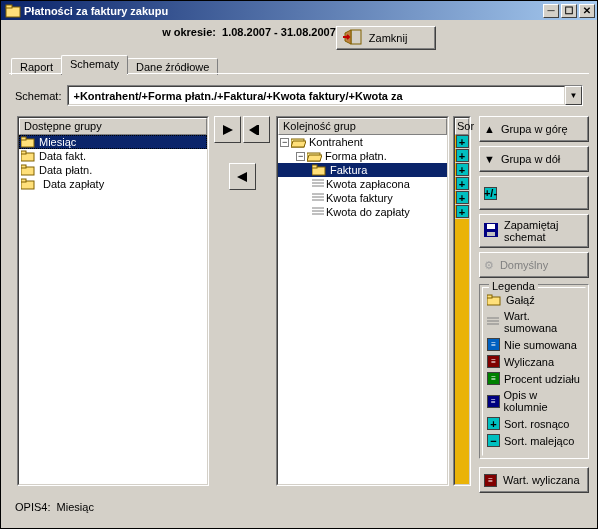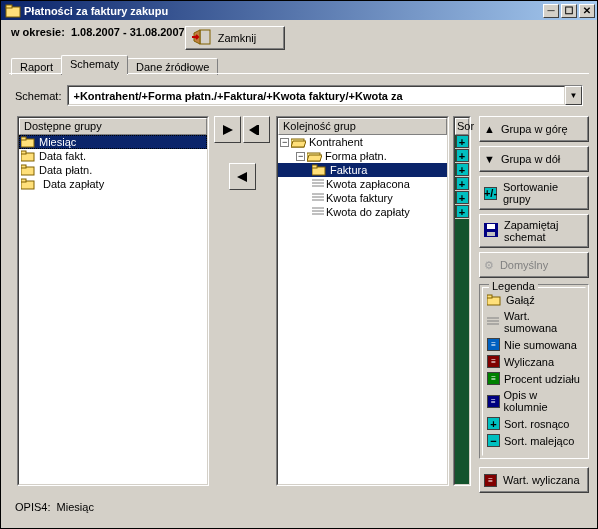--- a/index.html
+++ b/index.html
@@ -3,21 +3,21 @@
 <meta charset="utf-8">
 <style>
 * { box-sizing: border-box; font-family: Tahoma, sans-serif; font-size: 11px; }
 body { margin: 0; background: #d4d0c8; width: 598px; height: 529px; overflow: hidden; }
 .window { width: 598px; height: 529px; border: 1px solid #000; background: #d4d0c8; display: flex; flex-direction: column; }
 .titlebar { background: linear-gradient(to right, #0a246a, #a6caf0); color: #fff; height: 19px; display: flex; align-items: center; padding: 0 2px 0 4px; font-weight: bold; }
 .titlebar .ticon { width: 16px; height: 16px; margin-right: 3px; display: inline-flex; align-items: center; justify-content: center; }
 .titlebar .title { flex: 1; }
 .winbtns { display: flex; gap: 2px; }
 .winbtn { width: 16px; height: 14px; background: #d4d0c8; border: 1px solid #fff; border-right-color: #404040; border-bottom-color: #404040; display: flex; align-items: center; justify-content: center; color: #000; font-family: Marlett, sans-serif; font-size: 10px; }
-.header-row { padding: 6px 10px 4px 10px; display: flex; align-items: flex-start; justify-content: flex-start; }
+.header-row { padding: 6px 10px 4px 10px; display: flex; align-items: flex-start; justify-content: center; }
 .period { font-weight: bold; }
 .btn { background: #d4d0c8; border: 1px solid #fff; border-right-color: #404040; border-bottom-color: #404040; box-shadow: inset -1px -1px 0 #808080, inset 1px 1px 0 #d4d0c8; display: inline-flex; align-items: center; gap: 6px; padding: 2px 6px; cursor: pointer; }
 .btn.wide { width: 100px; height: 24px; }
 .tabs { display: flex; align-items: flex-end; padding: 0 10px; height: 20px; position: relative; }
 .tab { border: 1px solid #fff; border-right-color: #808080; border-bottom: none; padding: 2px 8px; background: #d4d0c8; border-radius: 2px 2px 0 0; margin-right: -1px; position: relative; top: 1px; height: 17px; }
 .tab.active { background: #d4d0c8; z-index: 5; top: 0; height: 19px; }
 .tabline { border-top: 1px solid #fff; margin: 0 8px; position: relative; top: -1px; }
 .schemat-row { display: flex; align-items: center; gap: 6px; padding: 10px 14px; }
 .combo { flex: 1; display: flex; height: 21px; border: 1px solid #808080; border-right-color: #fff; border-bottom-color: #fff; }
 .combo input { flex: 1; border: 1px solid #404040; border-right-color:#d4d0c8; border-bottom-color:#d4d0c8; background: #fff; padding: 1px 4px; font-weight: bold; }
@@ -25,21 +25,21 @@
 .body { display: flex; padding: 0 8px 0 16px; gap: 4px; }
 .panel { border: 1px solid #808080; border-right-color: #fff; border-bottom-color: #fff; }
 .panel-inner { border: 1px solid #404040; border-right-color: #d4d0c8; border-bottom-color: #d4d0c8; background: #fff; height: 100%; }
 .colhead { background: #d4d0c8; border: 1px solid #fff; border-right-color:#808080; border-bottom-color:#808080; padding: 1px 4px; height: 17px; }
 .left { width: 194px; height: 370px; }
 .mid { width: 60px; display: flex; flex-direction: column; align-items: center; gap: 2px; padding-top: 0; }
 .arrow-btn { width: 27px; height: 27px; background: #d4d0c8; border: 1px solid #fff; border-right-color:#404040; border-bottom-color:#404040; display: flex; align-items: center; justify-content: center; font-size: 16px; color: #000; }
 .arrow-row { display:flex; gap:2px; }
 .right-tree { width: 175px; height: 370px; position: relative; }
 .sortcol { width: 18px; height: 370px; }
-.sortcol .panel-inner { background: #14532d; }
+.sortcol .panel-inner { background: #eab308; }
 .sortcell { height: 14px; border-bottom: 1px solid #d4d0c8; display:flex; align-items:center; justify-content:center; }
 .sidebar { width: 114px; display: flex; flex-direction: column; gap: 4px; padding-left: 4px; }
 .side-btn { width: 110px; height: 26px; background: #d4d0c8; border: 1px solid #fff; border-right-color:#404040; border-bottom-color:#404040; box-shadow: inset -1px -1px 0 #808080; display: flex; align-items: center; gap: 6px; padding: 2px 4px; }
 .side-btn.tall { height: 34px; line-height: 12px; }
 .side-btn.disabled { color: #808080; }
 .legend-box { border: 1px solid #808080; border-right-color:#fff; border-bottom-color:#fff; padding: 2px; margin-top:2px; }
 .legend-inner { border: 1px solid #fff; border-right-color:#d4d0c8; border-bottom-color:#d4d0c8; padding: 4px 2px 6px 2px; position:relative; }
 .legend-title { position:absolute; top:-8px; left:6px; background:#d4d0c8; padding:0 3px; }
 .legend-item { display:flex; align-items:center; gap:4px; padding: 2px 2px; }
 .tree-row { display:flex; align-items:center; height:14px; padding-left:2px; white-space:nowrap; }
@@ -255,21 +255,20 @@
       <div class="side-btn">
         <span>▲</span>
         <span>Grupa w górę</span>
       </div>
       <div class="side-btn">
         <span>▼</span>
         <span>Grupa w dół</span>
       </div>
       <div class="side-btn tall">
         <span class="sq" style="background:#00c0c0">+/-</span>
-        <span>Sortowanie grupy</span>
       </div>
       <div class="side-btn tall">
         <span><svg width="14" height="14">
               <rect x="0" y="0" width="14" height="14" fill="#000080"></rect>
               <rect x="3" y="1" width="8" height="5" fill="#fff"></rect>
               <rect x="3" y="9" width="8" height="4" fill="#c0c0c0"></rect>
             </svg></span>
         <span>Zapamiętaj schemat</span>
       </div>
       <div class="side-btn disabled">

